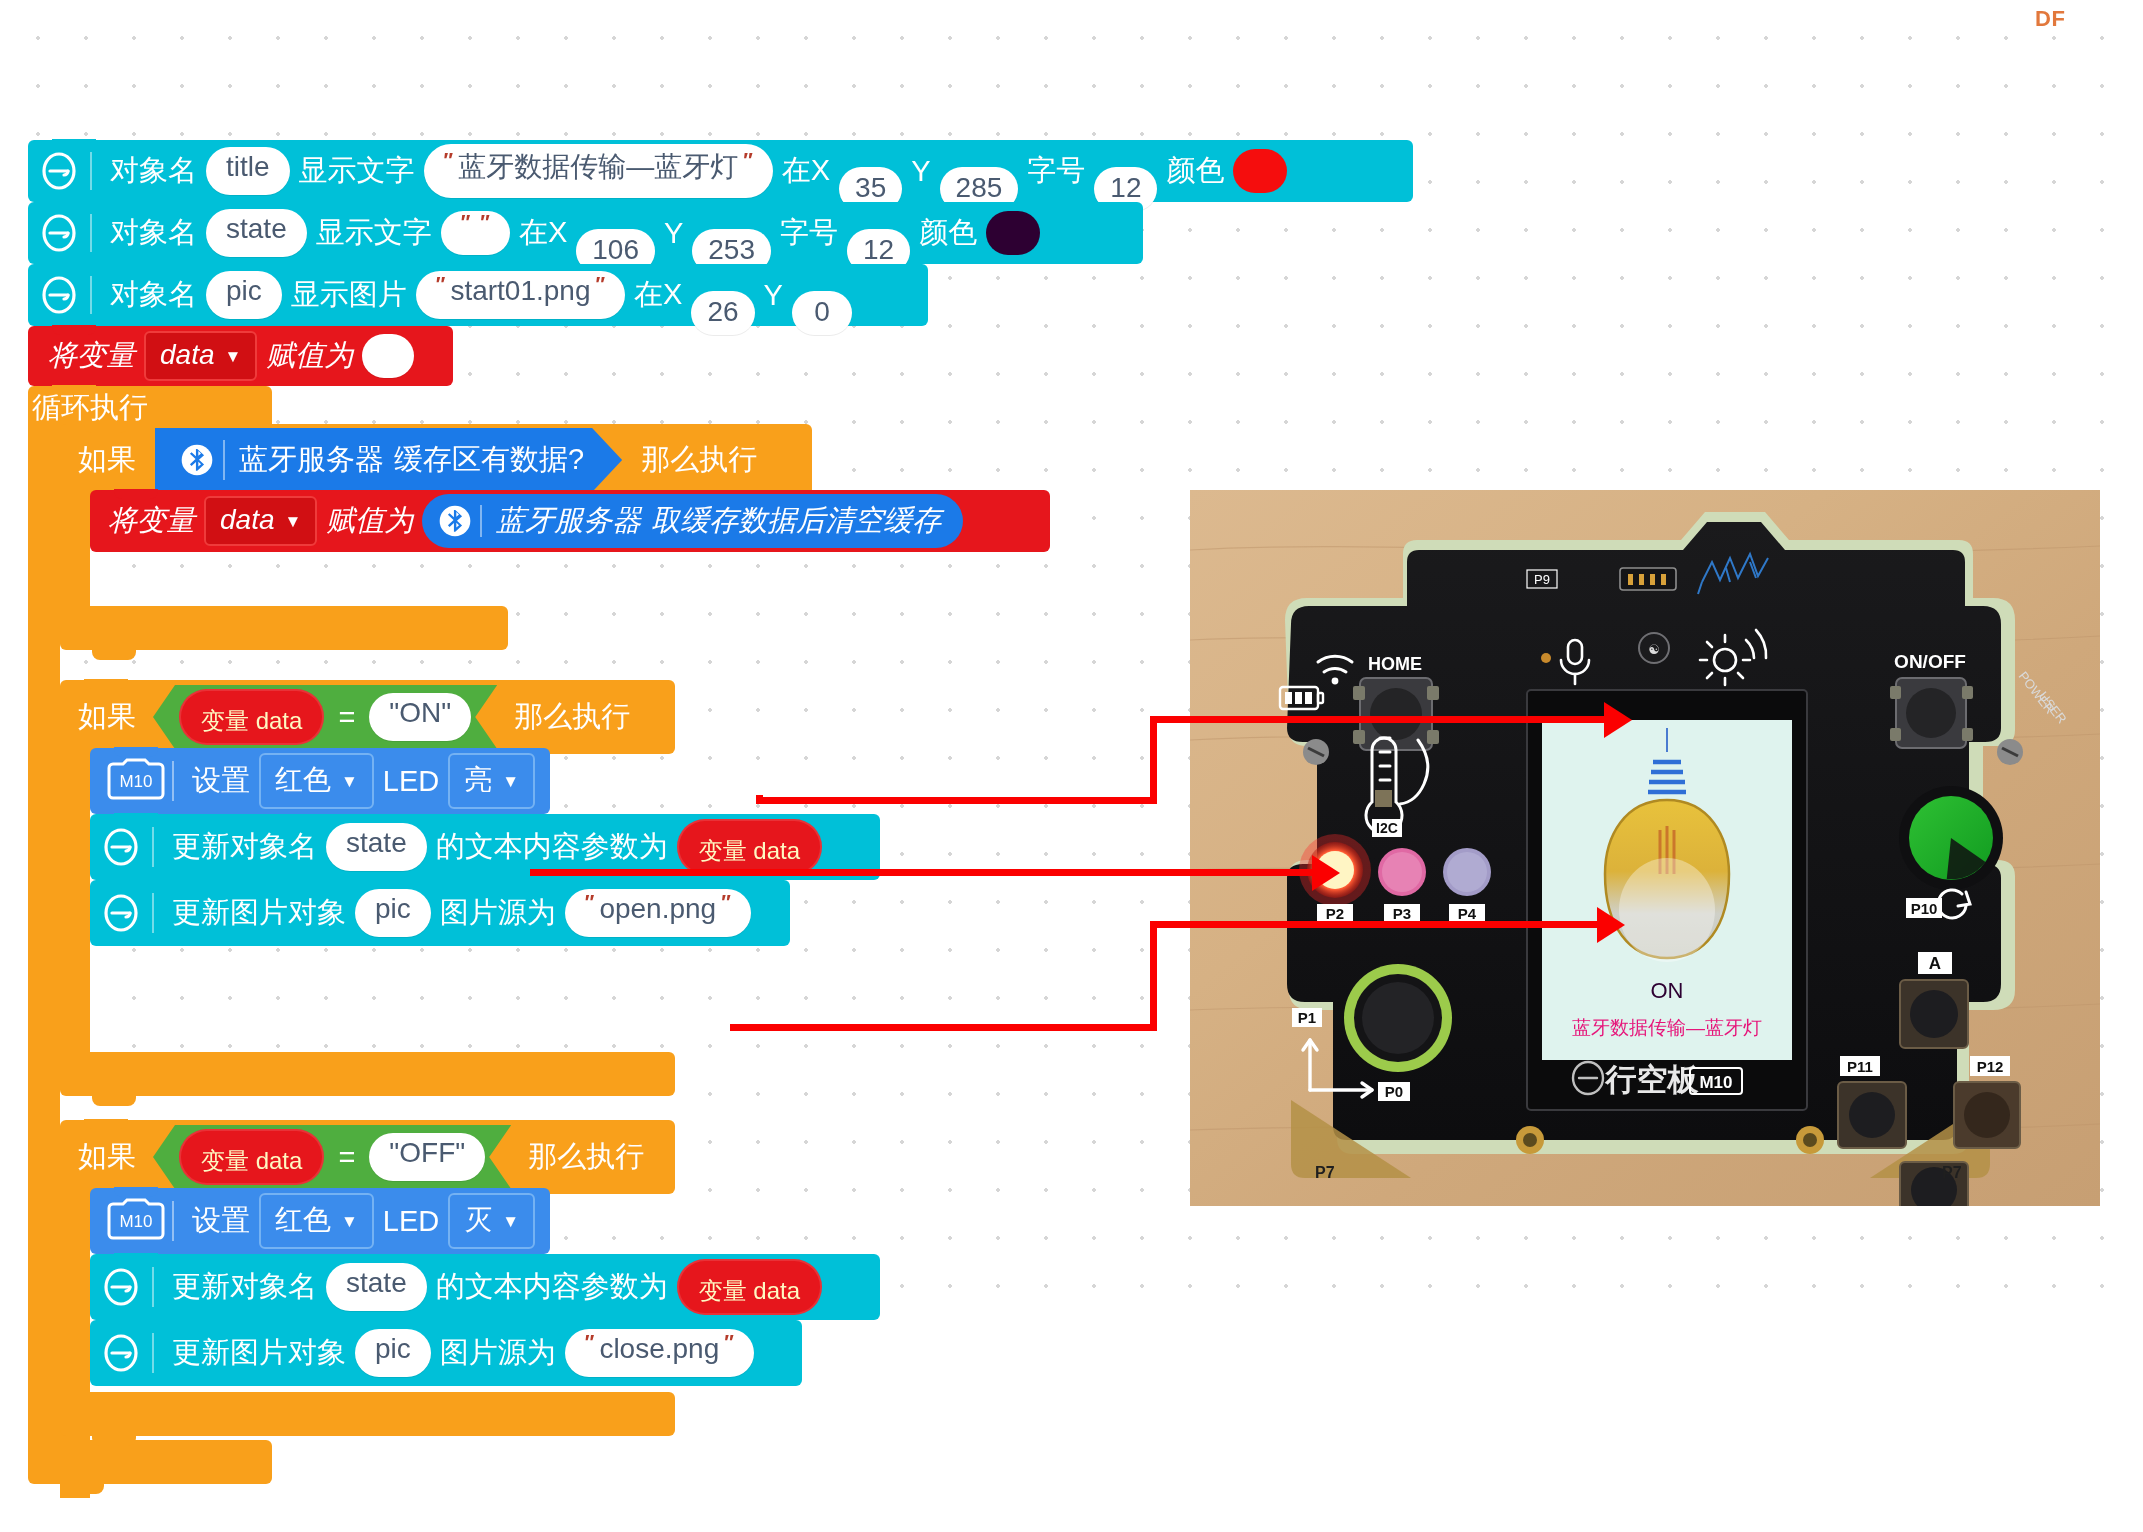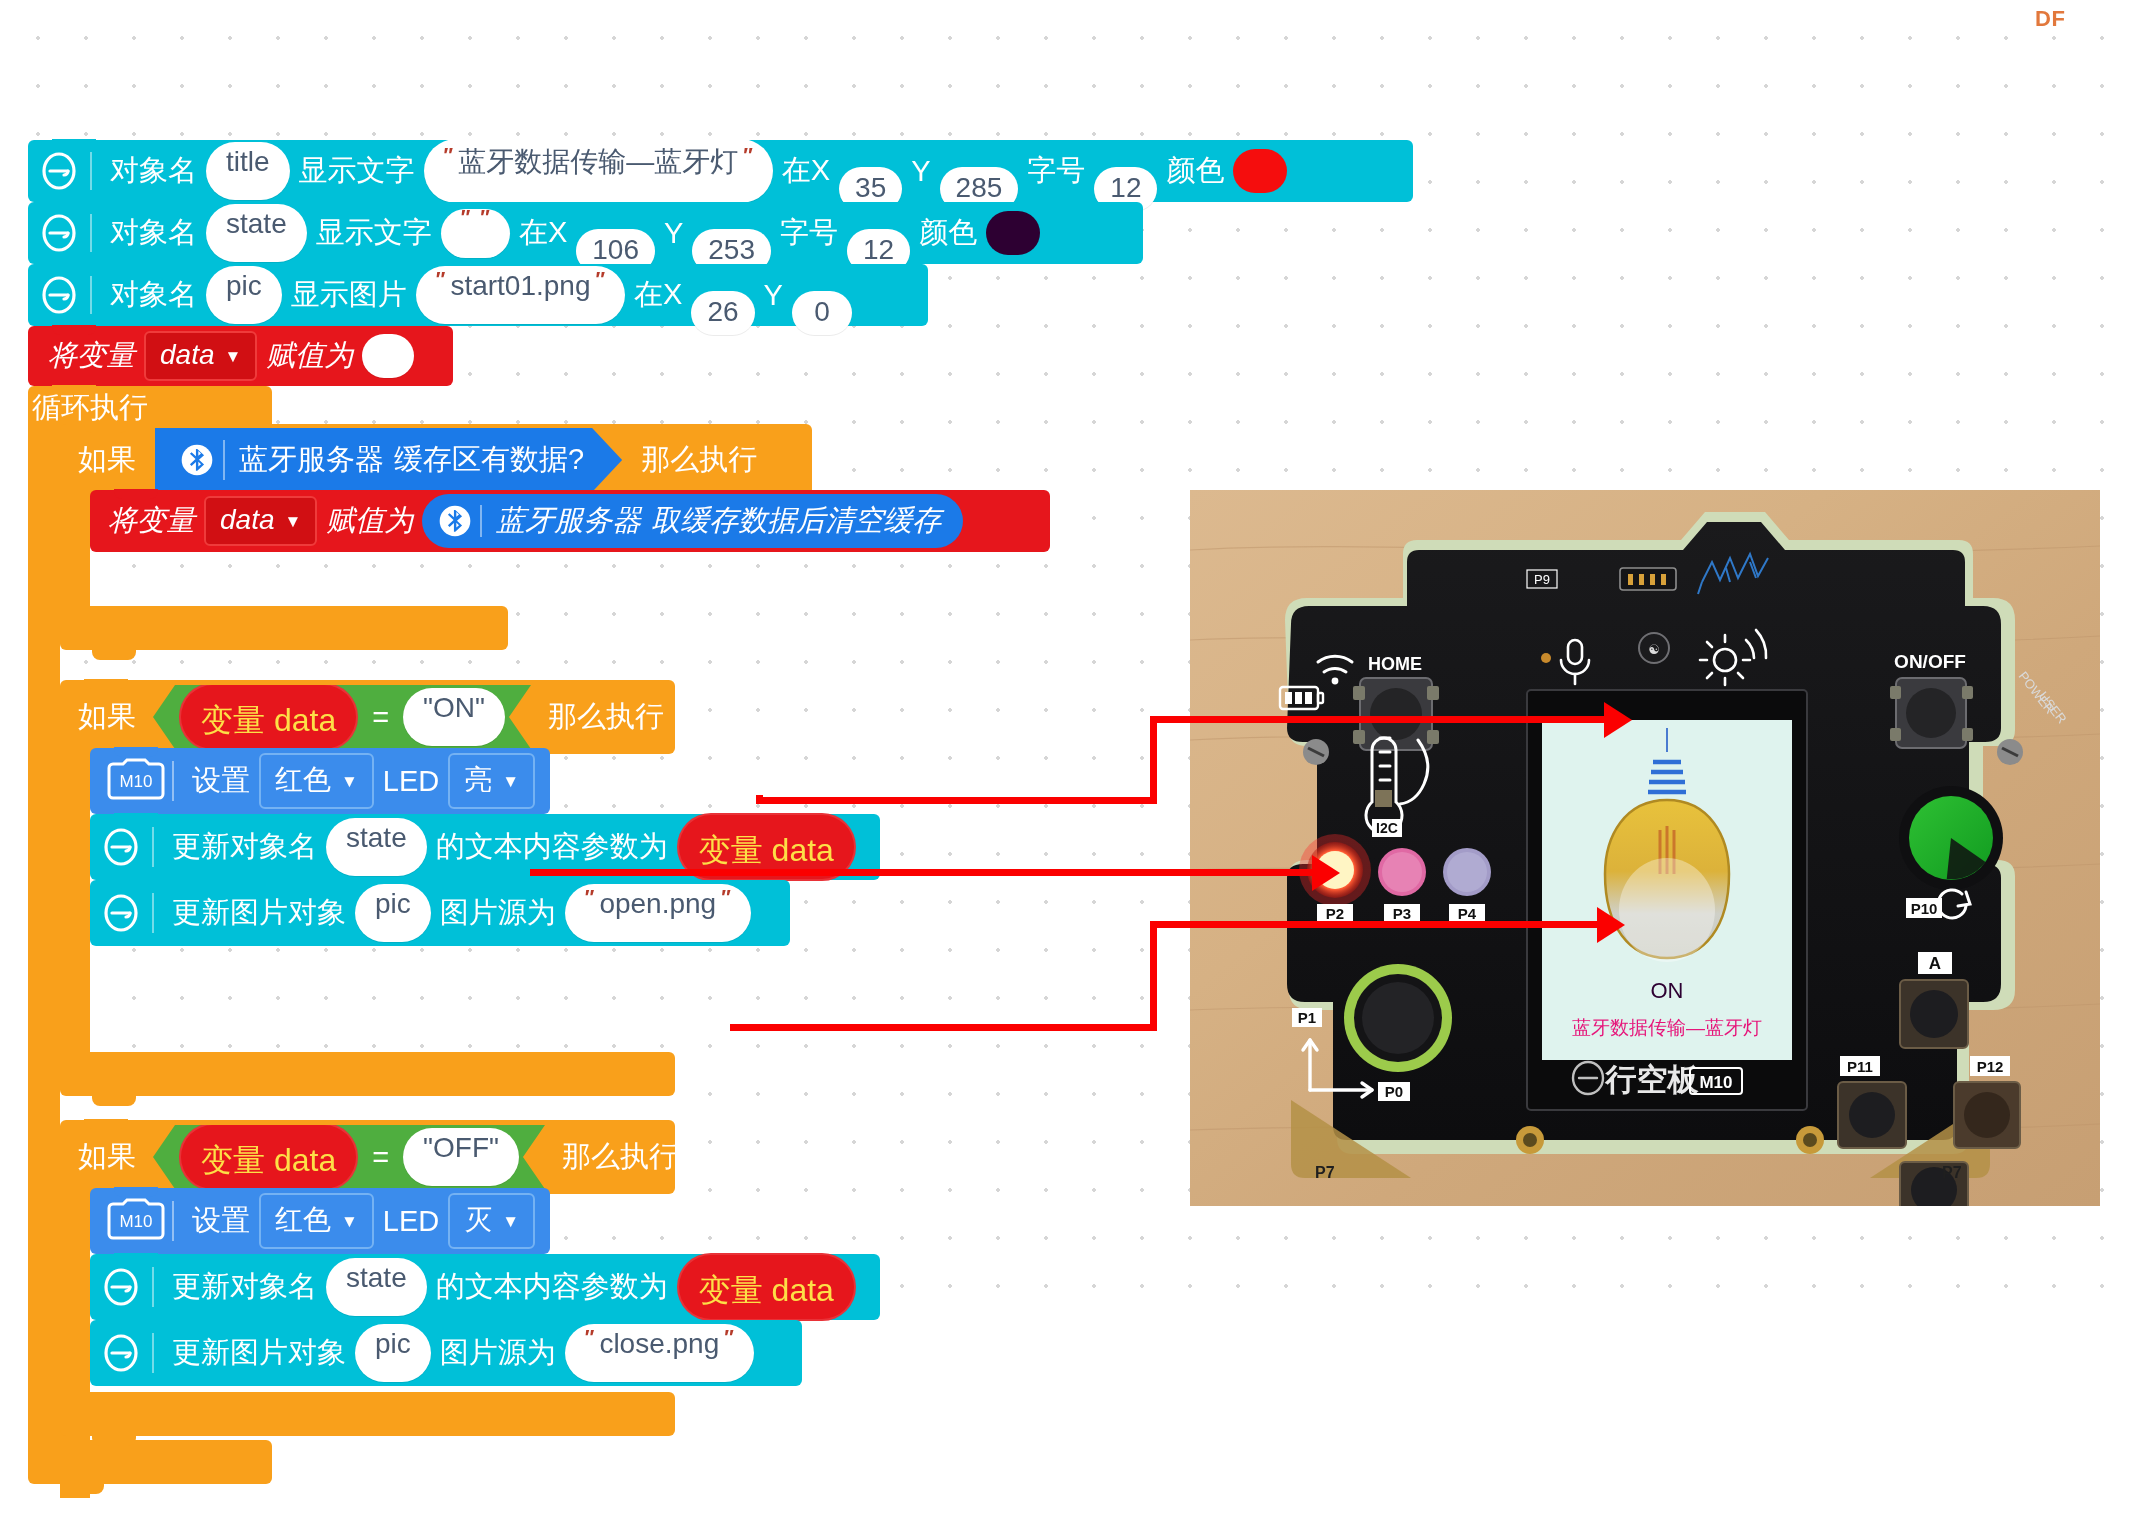--- a/index.html
+++ b/index.html
@@ -51,21 +51,21 @@
   .notch-top {
     position: absolute; top: -1px; left: 24px;
     width: 44px; height: 10px;
     border-bottom-left-radius: 8px; border-bottom-right-radius: 8px;
   }
 
   
   .field {
     background: #ffffff; color: #4a5a70;
     border-radius: 999px;
-    padding: 4px 20px 22px;
+    padding: 4px 20px 12px;
     font-size: 28px;
     display: inline-flex; align-items: center; justify-content: center;
     min-height: 44px;
     box-shadow: 0 1px 0 rgba(0,0,0,0.08);
   }
   .field.num { min-width: 60px; padding: 4px 16px 6px; margin-top: 36px; }
   .field.str { font-size: 28px; }
   .quote { color: #b53b2a; font-size: 20px; font-weight: bold; vertical-align: top;
            position: relative; top: -7px; }
   .q-l { margin-right: 5px; }
@@ -75,22 +75,22 @@
   .dd {
     display: inline-flex; align-items: center; gap: 10px;
     border-radius: 6px; padding: 6px 14px 8px; font-size: 28px;
   }
   .dd .caret { font-size: 17px; line-height: 1; position: relative; top: 1px; }
   .dd.red { background: #d10f13; color: #fff; border: 2px solid #ef3b3b; }
   .dd.blue { background: #3b8cec; color: #fff; border: 2px solid #74b2f3; }
 
   
   .pill-red {
-    background: #e6161c; color: #fde047; border-radius: 999px;
-    padding: 16px 22px 8px; font-size: 32px; display: inline-flex; align-items: center;
+    background: #e6161c; color: #fef9c3; border-radius: 999px;
+    padding: 16px 22px 8px; font-size: 24px; display: inline-flex; align-items: center;
     box-shadow: inset 0 0 0 2px rgba(255,255,255,0.12);
   }
 
   
   .swatch { width: 54px; height: 44px; border-radius: 999px; display: inline-block; }
 
   
   .c-hat   { background: #2f5169; }
   .c-blue  { background: #0f7ce8; }
   .c-cyan  { background: #00c0d8; }

